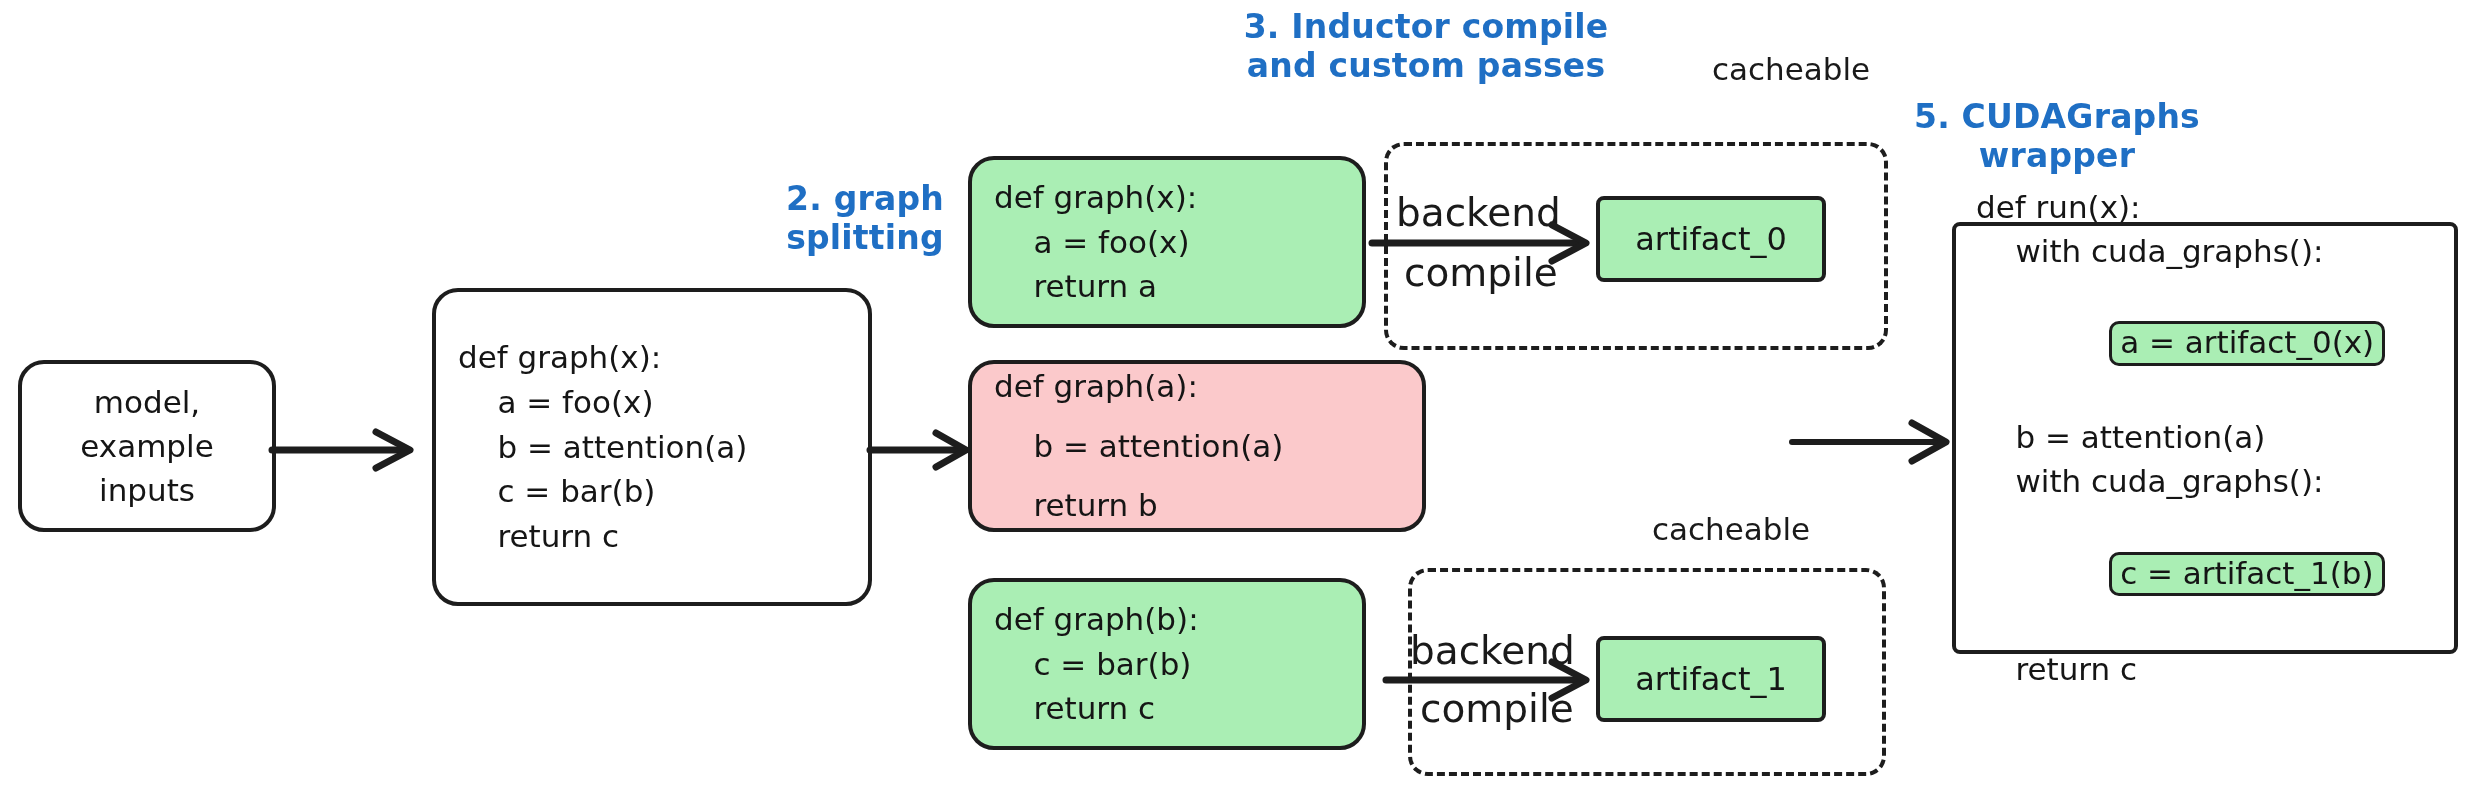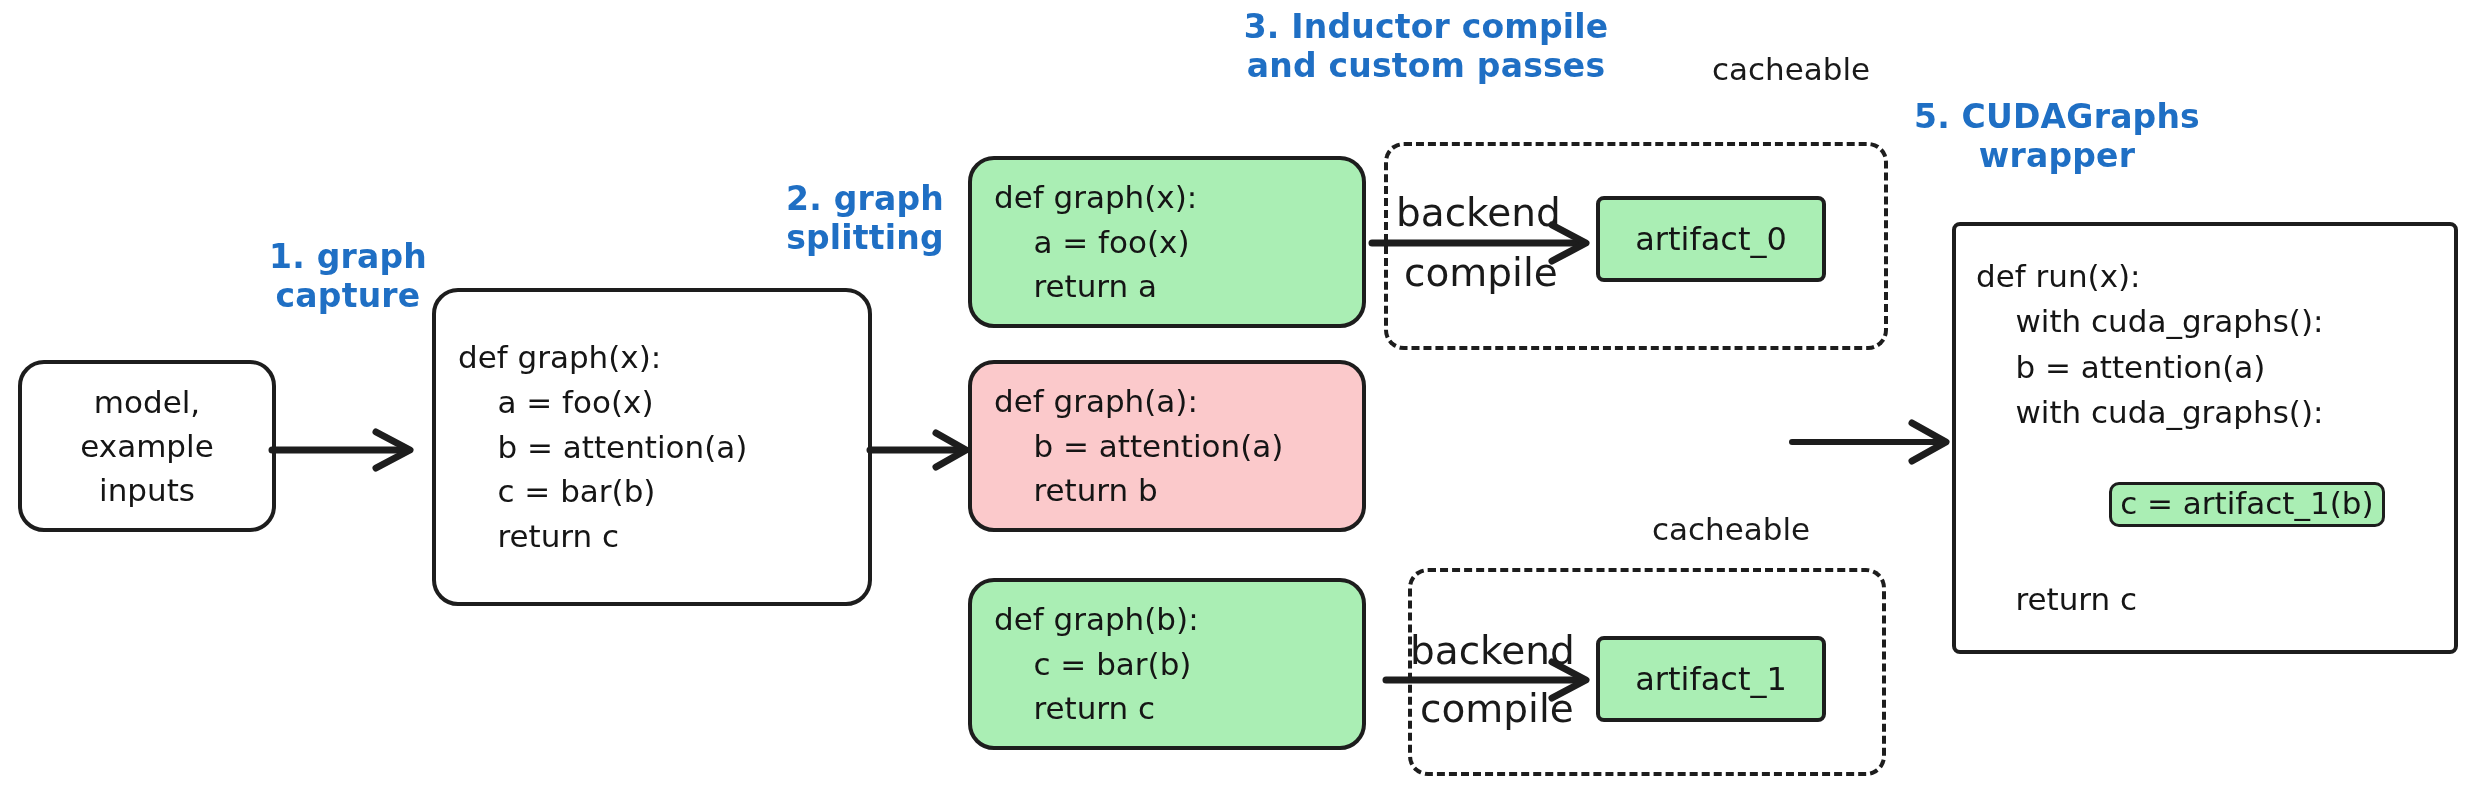--- a/index.html
+++ b/index.html
@@ -103,22 +103,20 @@
     font-size: 39px;
     line-height: 1.1;
     white-space: nowrap;
   }
 </style>
 </head>
 <body>
 
 <div id="canvas">
 
-  <div class="step-label" style="left:248px; top:238px; width:200px;">1. graph
-capture</div>
 
   <div class="step-label" style="left:760px; top:180px; width:210px;">2. graph
 splitting</div>
 
   <div class="step-label" style="left:1216px; top:8px; width:420px;">3. Inductor compile
 and custom passes</div>
 
   <div class="step-label" style="left:1872px; top:98px; width:370px;">5. CUDAGraphs
 wrapper</div>
 
@@ -145,21 +143,21 @@
     <path d="M4,30 L96,30" stroke="#1d1d1d" stroke-width="7" fill="none" stroke-linecap="round"></path>
     <path d="M70,13 L100,30 L70,47" stroke="#1d1d1d" stroke-width="7" fill="none" stroke-linecap="round" stroke-linejoin="round"></path>
   </svg>
 
   <div class="node-box green" style="left:968px; top:156px; width:398px; height:172px;">
     <div class="code code-pad">def graph(x):</div>
     <div class="code code-pad">    a = foo(x)</div>
     <div class="code code-pad">    return a</div>
   </div>
 
-  <div class="node-box pink" style="left:968px; top:360px; width:398px; height:172px;">
+  <div class="node-box pink" style="left:968px; top:360px; width:458px; height:172px;justify-content:space-between;">
     <div class="code code-pad">def graph(a):</div>
     <div class="code code-pad">    b = attention(a)</div>
     <div class="code code-pad">    return b</div>
   </div>
 
   <div class="node-box green" style="left:968px; top:578px; width:398px; height:172px;">
     <div class="code code-pad">def graph(b):</div>
     <div class="code code-pad">    c = bar(b)</div>
     <div class="code code-pad">    return c</div>
   </div>
@@ -197,20 +195,23 @@
   </div>
 
   <svg class="arrow-svg" style="left:1790px; top:412px;" width="200" height="60" viewBox="0 0 200 60">
     <path d="M2,30 L152,30" stroke="#1d1d1d" stroke-width="6" fill="none" stroke-linecap="round"></path>
     <path d="M122,11 L156,30 L122,49" stroke="#1d1d1d" stroke-width="7" fill="none" stroke-linecap="round" stroke-linejoin="round"></path>
   </svg>
 
   <div class="node-box" style="left:1952px; top:222px; width:506px; height:432px; justify-content:center;border-radius:8px;">
     <div class="code" style="padding:0 20px;">def run(x):</div>
     <div class="code" style="padding:0 20px;">    with cuda_graphs():</div>
+    <div class="code" style="padding:2px 20px 2px 94px;">
+      <span class="inline-hl">a = artifact_0(x)</span>
+    </div>
     <div class="code" style="padding:2px 20px 0 20px;">    b = attention(a)</div>
     <div class="code" style="padding:0 20px;">    with cuda_graphs():</div>
     <div class="code" style="padding:2px 20px 2px 94px;">
       <span class="inline-hl">c = artifact_1(b)</span>
     </div>
     <div class="code" style="padding:4px 20px 0 20px;">    return c</div>
   </div>
 
 </div>
 

